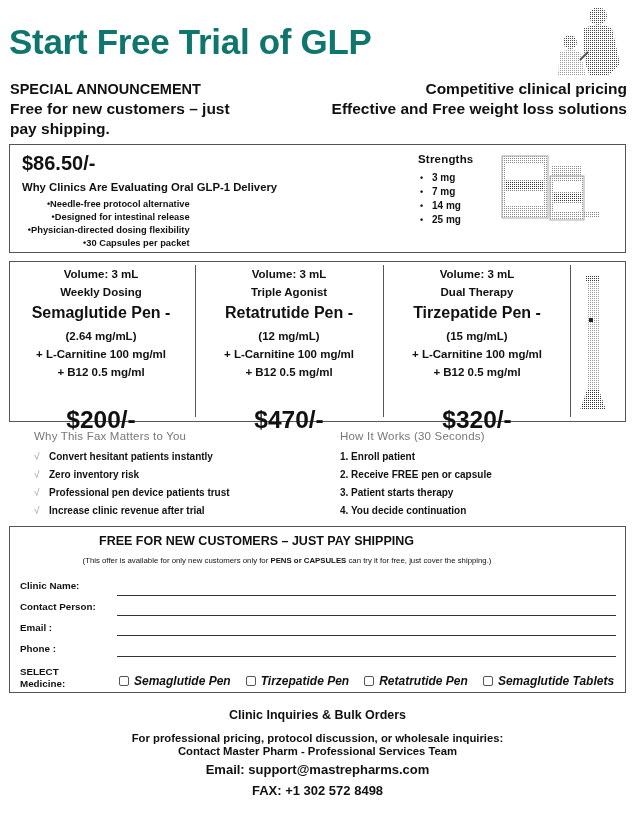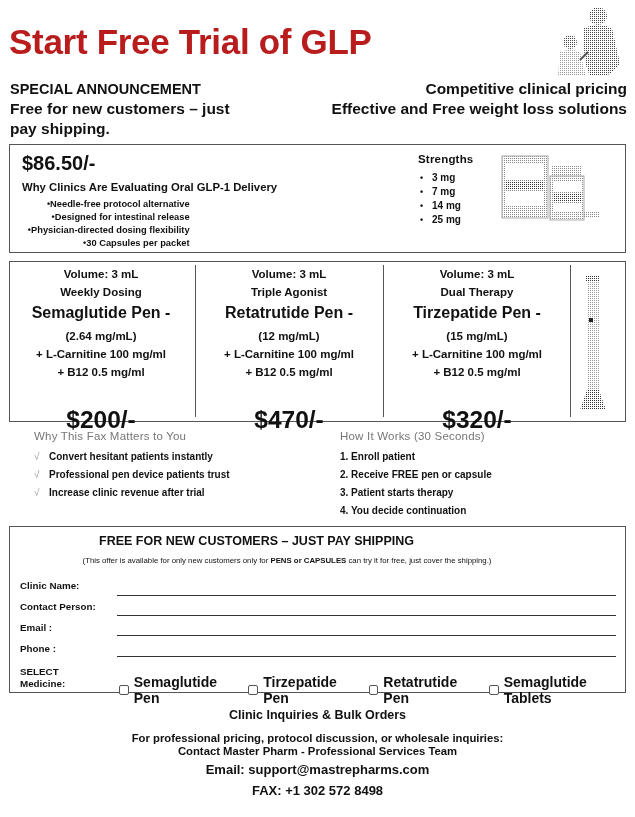--- a/index.html
+++ b/index.html
@@ -1,21 +1,21 @@
 <!DOCTYPE html>
 <html><head>
 <meta charset="utf-8">
 <style>
   * { box-sizing: border-box; margin: 0; padding: 0; }
   html, body { width: 635px; height: 817px; background: #ffffff; overflow: hidden; }
   body { font-family: "Liberation Sans", "DejaVu Sans", sans-serif; color: #111; position: relative; }
 
   .abs { position: absolute; }
 
-  .title { left: 9px; top: 22px; font-size: 35px; font-weight: bold; letter-spacing: -0.3px; color: #b91c1c; }
+  .title { left: 9px; top: 22px; font-size: 35px; font-weight: bold; letter-spacing: -0.3px; color: #0f766e; }
 
   .photo { left: 520px; top: 4px; width: 108px; height: 72px; }
 
   .ann-left { left: 10px; top: 79px; font-size: 15.5px; font-weight: bold; line-height: 20px; }
   .ann-left .l1 { font-size: 14.5px; }
   .ann-right { right: 8px; top: 79px; font-size: 15.5px; font-weight: bold; line-height: 20px; text-align: right; }
 
   .box { border: 1px solid #555; }
   .box-tablet { left: 9px; top: 144px; width: 617px; height: 109px; }
   .price-tablet { left: 22px; top: 152px; font-size: 20px; font-weight: bold; }
@@ -46,21 +46,21 @@
   .check-list li .ck { color: #999; display: inline-block; width: 15px; font-weight: normal; }
 
   .box-form { left: 9px; top: 526px; width: 617px; height: 167px; border: 1px solid #555; }
   .form-title { left: 0; width: 513px; top: 534px; text-align: center; font-size: 12.5px; font-weight: bold; }
   .form-note { left: 0; width: 574px; top: 556px; text-align: center; font-size: 7.8px; }
   .form-note b { font-weight: bold; }
 
   .form-label { left: 20px; font-size: 9.8px; font-weight: bold; }
   .form-line { left: 117px; width: 499px; height: 1px; background: #333; }
 
-  .med-opts { left: 119px; top: 674px; display: flex; gap: 5px; font-size: 14px; font-weight: bold; }
+  .med-opts { left: 119px; top: 674px; display: flex; gap: 15px; font-size: 12px; font-weight: bold; font-style: italic; }
   .med-opt { display: flex; align-items: center; gap: 5px; }
   .cbox { width: 10px; height: 10px; border: 1px solid #555; border-radius: 2px; background: #fff; }
 
   .footer-center { left: 0; width: 635px; text-align: center; font-weight: bold; }
   .f-head { top: 708px; font-size: 12.5px; }
   .f-desc { top: 732px; font-size: 11.3px; line-height: 13px; }
   .f-email { top: 762px; font-size: 13px; }
   .f-fax { top: 783px; font-size: 13px; }
 </style>
 </head>
@@ -190,20 +190,21 @@
     <rect x="8" y="0" width="14" height="6" fill="url(#pdotsDark)"></rect>
     <rect x="9" y="6" width="12" height="108" fill="url(#pdots)"></rect>
     <rect x="11" y="42" width="4" height="4" fill="#222"></rect>
     <path d="M9 114 L21 114 L28 134 L2 134 Z" fill="url(#pdotsDark)"></path>
   </svg>
 </div>
 
 <div class="abs sec-head" style="left:34px; top:430px;">Why This Fax Matters to You</div>
 <ul class="abs check-list" style="left:34px; top:448px;">
   <li><span class="ck">√</span><span>Convert hesitant patients instantly</span></li>
+  <li><span class="ck">√</span><span>Zero inventory risk</span></li>
   <li><span class="ck">√</span><span>Professional pen device patients trust</span></li>
   <li><span class="ck">√</span><span>Increase clinic revenue after trial</span></li>
 </ul>
 
 <div class="abs sec-head" style="left:340px; top:430px;">How It Works (30 Seconds)</div>
 <ul class="abs steps-list" style="left:340px; top:448px;">
   <li>1. Enroll patient</li>
   <li>2. Receive FREE pen or capsule</li>
   <li>3. Patient starts therapy</li>
   <li>4. You decide continuation</li>

